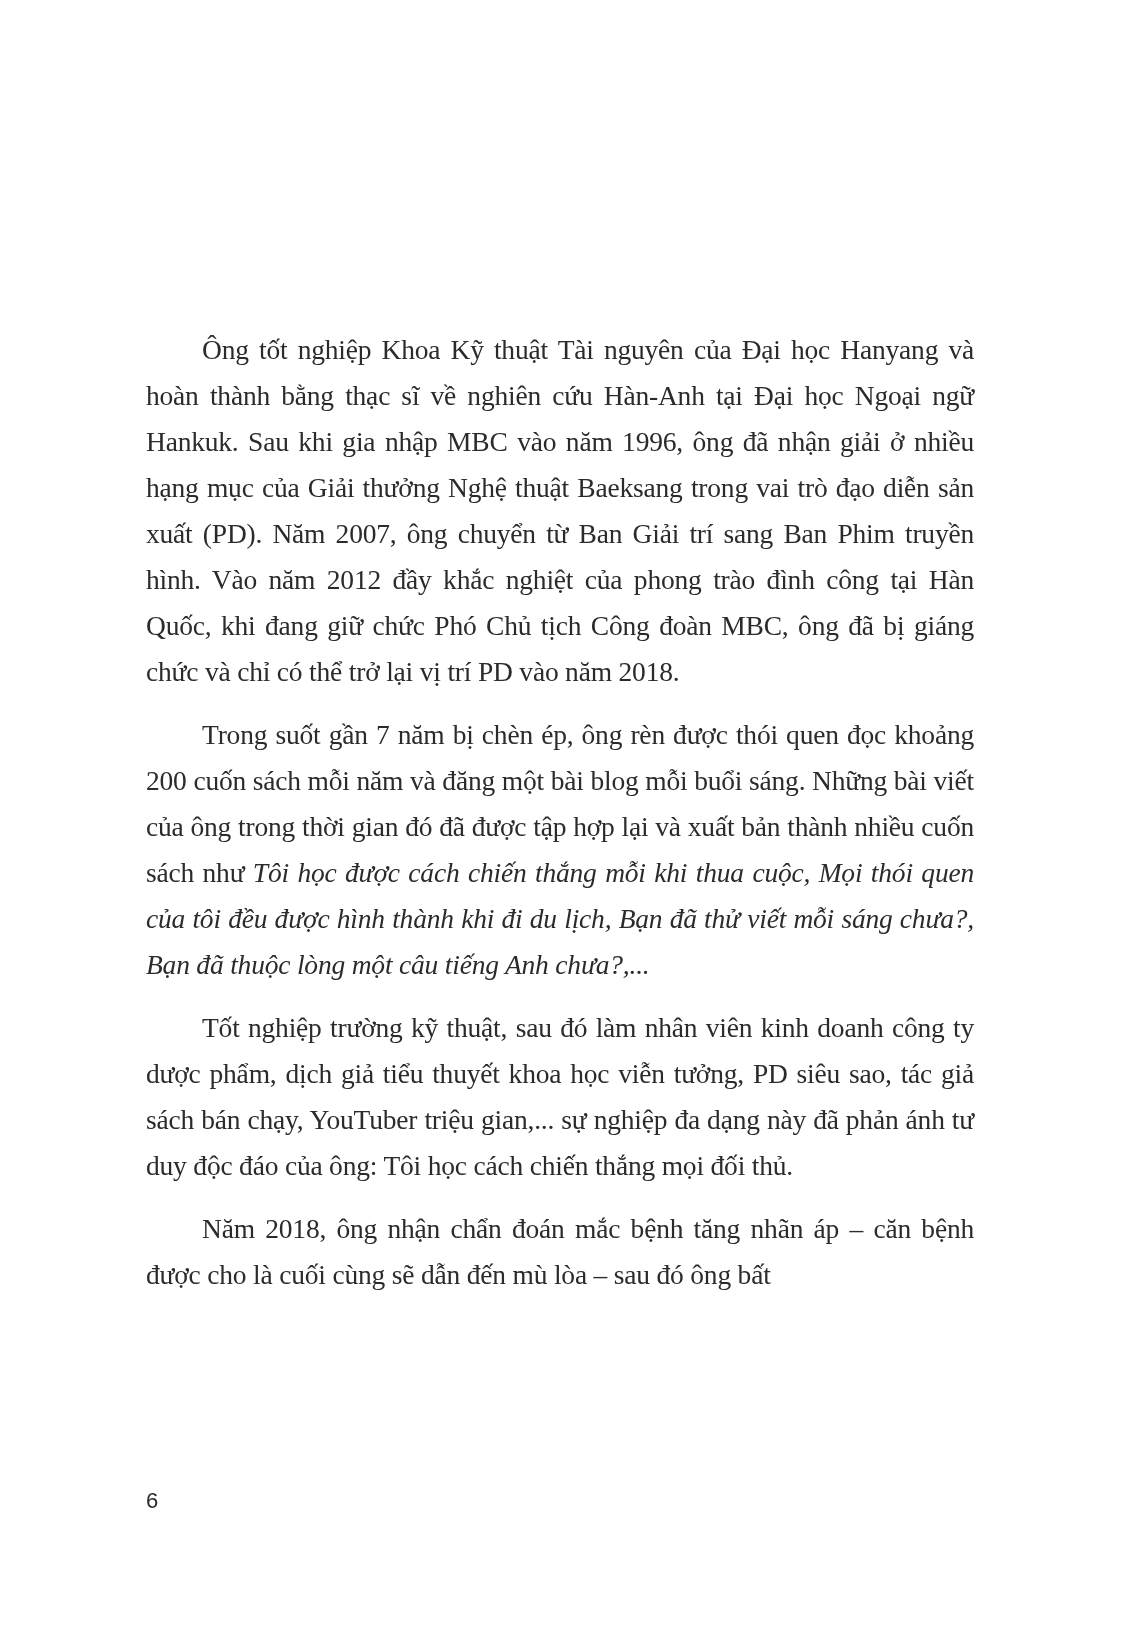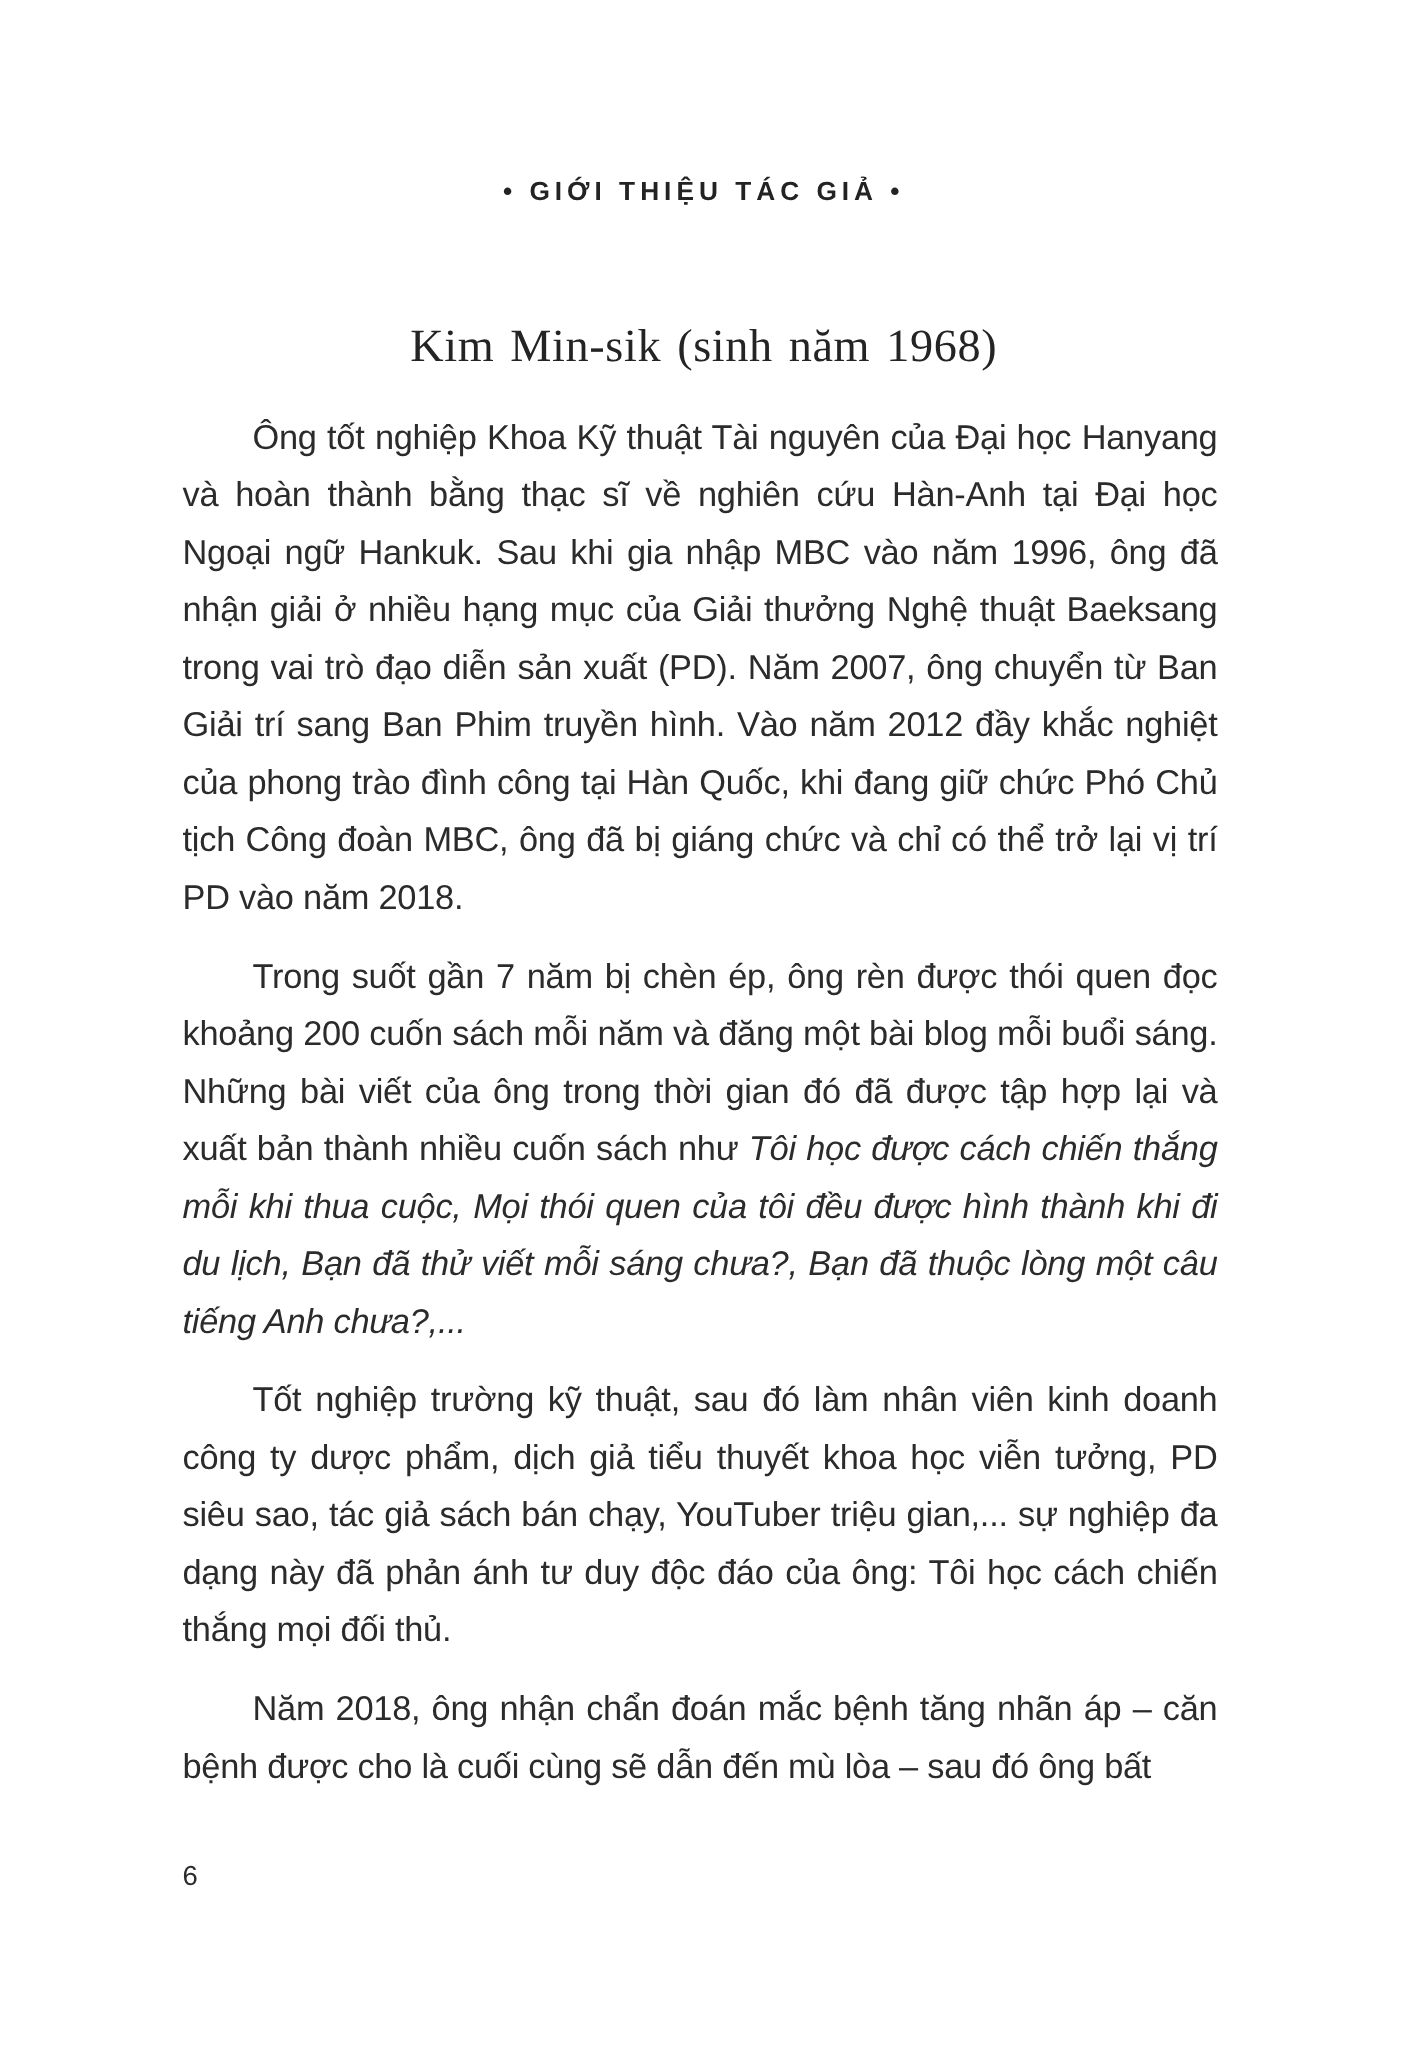--- a/index.html
+++ b/index.html
@@ -39,20 +39,21 @@
     font-size: 37px;
     letter-spacing: 0.5px;
     word-spacing: 3px;
     color: #242424;
   }
   .body-text {
     position: absolute;
     top: 327px;
     left: 146px;
     width: 828px;
+    font-family: Liberation Serif, serif;
   }
   .body-text p {
     margin: 0 0 17px 0;
     font-size: 27.5px;
     line-height: 46px;
     letter-spacing: -0.2px;
     text-align: justify;
     text-indent: 56px;
     color: #2b2b2b;
   }
@@ -80,23 +81,21 @@
     letter-spacing: 3.2px;
     color: #242424;
     flex: 0 0 auto;
   }
 </style>
 </head>
 <body>
 
 <div class="page">
 
-  <div class="chapter-header">• GIỚI THIỆU TÁC GIẢ •</div>
 
-  <h1 class="author-title">Kim Min-sik (sinh năm 1968)</h1>
 
   <div class="body-text" id="paragraphs">
       <p><span>Ông tốt nghiệp Khoa Kỹ thuật Tài nguyên của Đại học Hanyang và hoàn thành bằng thạc sĩ về nghiên cứu Hàn-Anh tại Đại học Ngoại ngữ Hankuk. Sau khi gia nhập MBC vào năm 1996, ông đã nhận giải ở nhiều hạng mục của Giải thưởng Nghệ thuật Baeksang trong vai trò đạo diễn sản xuất (PD). Năm 2007, ông chuyển từ Ban Giải trí sang Ban Phim truyền hình. Vào năm 2012 đầy khắc nghiệt của phong trào đình công tại Hàn Quốc, khi đang giữ chức Phó Chủ tịch Công đoàn MBC, ông đã bị giáng chức và chỉ có thể trở lại vị trí PD vào năm 2018.</span></p>
       <p><span>Trong suốt gần 7 năm bị chèn ép, ông rèn được thói quen đọc khoảng 200 cuốn sách mỗi năm và đăng một bài blog mỗi buổi sáng. Những bài viết của ông trong thời gian đó đã được tập hợp lại và xuất bản thành nhiều cuốn sách như </span><span class="italic">Tôi học được cách chiến thắng mỗi khi thua cuộc, Mọi thói quen của tôi đều được hình thành khi đi du lịch, Bạn đã thử viết mỗi sáng chưa?, Bạn đã thuộc lòng một câu tiếng Anh chưa?,...</span></p>
       <p><span>Tốt nghiệp trường kỹ thuật, sau đó làm nhân viên kinh doanh công ty dược phẩm, dịch giả tiểu thuyết khoa học viễn tưởng, PD siêu sao, tác giả sách bán chạy, YouTuber triệu gian,... sự nghiệp đa dạng này đã phản ánh tư duy độc đáo của ông: Tôi học cách chiến thắng mọi đối thủ.</span></p>
       <p><span>Năm 2018, ông nhận chẩn đoán mắc bệnh tăng nhãn áp – căn bệnh được cho là cuối cùng sẽ dẫn đến mù lòa – sau đó ông bất</span></p>
     </div>
 
   <div class="page-footer">
     <span class="page-number">6</span>

